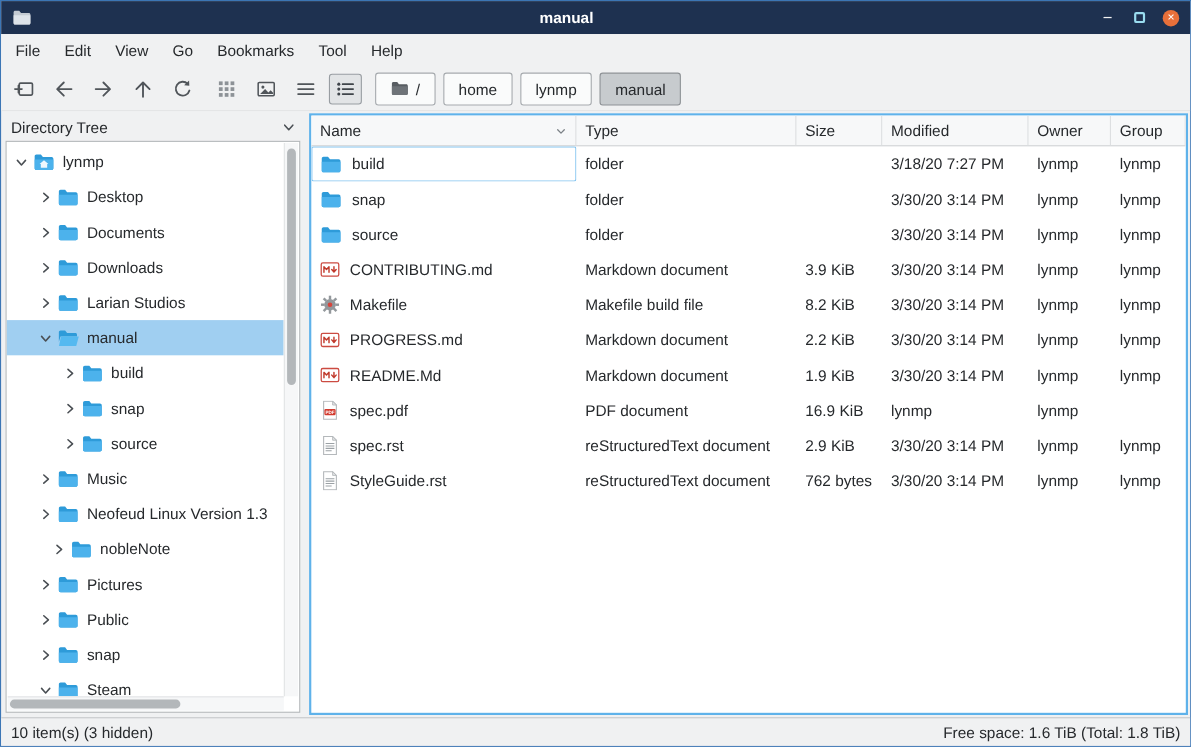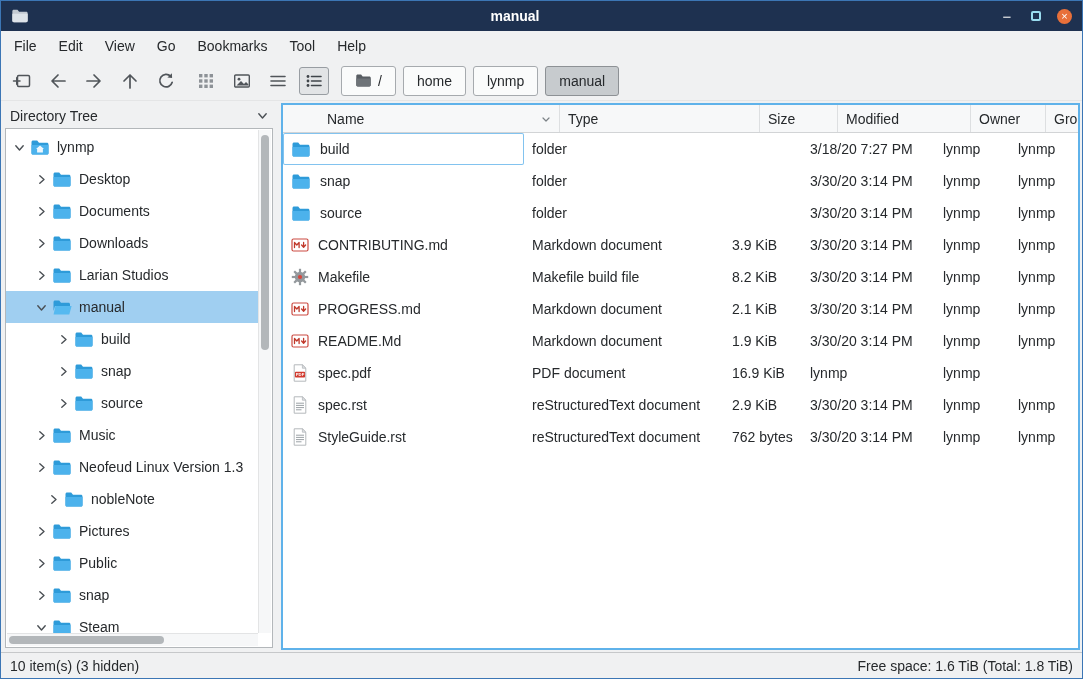--- a/index.html
+++ b/index.html
@@ -50,21 +50,21 @@
   .expander{width:15px;display:flex;justify-content:center;flex:0 0 auto;}
   .tree-icon{width:20px;flex:0 0 auto;display:flex;margin:0 7px 0 3px;}
   .tree-label{overflow:hidden;}
   .vscroll{position:absolute;top:1px;right:1px;bottom:14px;width:13px;background:#f6f7f8;border-left:1px solid #e3e4e5;}
   .vthumb{position:absolute;left:2px;right:2px;top:5px;height:215px;background:#b3b7ba;border-radius:5px;}
   .hscroll{position:absolute;left:1px;right:14px;bottom:1px;height:13px;background:#f6f7f8;border-top:1px solid #e3e4e5;}
   .hthumb{position:absolute;top:2px;bottom:2px;left:2px;width:155px;background:#b3b7ba;border-radius:5px;}
   
   .mainview{flex:1;margin:2px 2px 2px 3px;border:2px solid var(--accent);background:#fff;display:flex;flex-direction:column;overflow:hidden;}
   .thead{display:grid;grid-template-columns:241px 200px 78px 133px 75px 1fr;height:28px;flex:0 0 auto;
-    background:#f7f8f9;border-bottom:1px solid #d2d4d6;padding-left:36px;}
+    background:#f7f8f9;border-bottom:1px solid #d2d4d6;}
   .th{display:flex;align-items:center;padding:0 8px;font-size:14px;color:#26292c;border-right:1px solid #dddfe1;}
   .th .column-label{flex:1;overflow:hidden;white-space:nowrap;}
   .tbody{flex:1;overflow:hidden;}
   .trow{display:grid;grid-template-columns:241px 200px 78px 133px 75px 1fr;height:32px;}
   .td{display:flex;align-items:center;padding:0 8px;font-size:14px;color:#26292c;white-space:nowrap;overflow:hidden;}
   .td.name{gap:9px;}
   .trow.focused .td.name{box-shadow:inset 0 0 0 1px #82c3ef;border-radius:2px;}
   .ficon{display:flex;flex:0 0 auto;}
   
   .statusbar{height:26px;flex:0 0 auto;border-top:1px solid #c6c8ca;background:#f0f1f2;display:flex;
@@ -575,21 +575,21 @@
               <div class="ficon">
                 <svg width="18" height="18" viewBox="0 0 18 18">
                   <rect x="1" y="3" width="16" height="12" rx="1.5" fill="#fff" stroke="#cc4b42" stroke-width="1.2"></rect>
                   <path d="M3.5 11.5 V6.5 L5.8 9 L8.1 6.5 V11.5" fill="none" stroke="#c0392b" stroke-width="1.3" stroke-linejoin="round" stroke-linecap="round"></path>
                   <path d="M12.6 6.5 V10.6 M10.6 9 L12.6 11.3 L14.6 9" fill="none" stroke="#c0392b" stroke-width="1.3" stroke-linejoin="round" stroke-linecap="round"></path>
                 </svg>
               </div>
               <div class="fname">PROGRESS.md</div>
             </div>
             <div class="td">Markdown document</div>
-            <div class="td">2.1 KiB</div>
+            <div class="td">2.2 KiB</div>
             <div class="td">3/30/20 3:14 PM</div>
             <div class="td">lynmp</div>
             <div class="td">lynmp</div>
           </div>
           <div class="trow">
             <div class="td name">
               <div class="ficon">
                 <svg width="18" height="18" viewBox="0 0 18 18">
                   <rect x="1" y="3" width="16" height="12" rx="1.5" fill="#fff" stroke="#cc4b42" stroke-width="1.2"></rect>
                   <path d="M3.5 11.5 V6.5 L5.8 9 L8.1 6.5 V11.5" fill="none" stroke="#c0392b" stroke-width="1.3" stroke-linejoin="round" stroke-linecap="round"></path>

